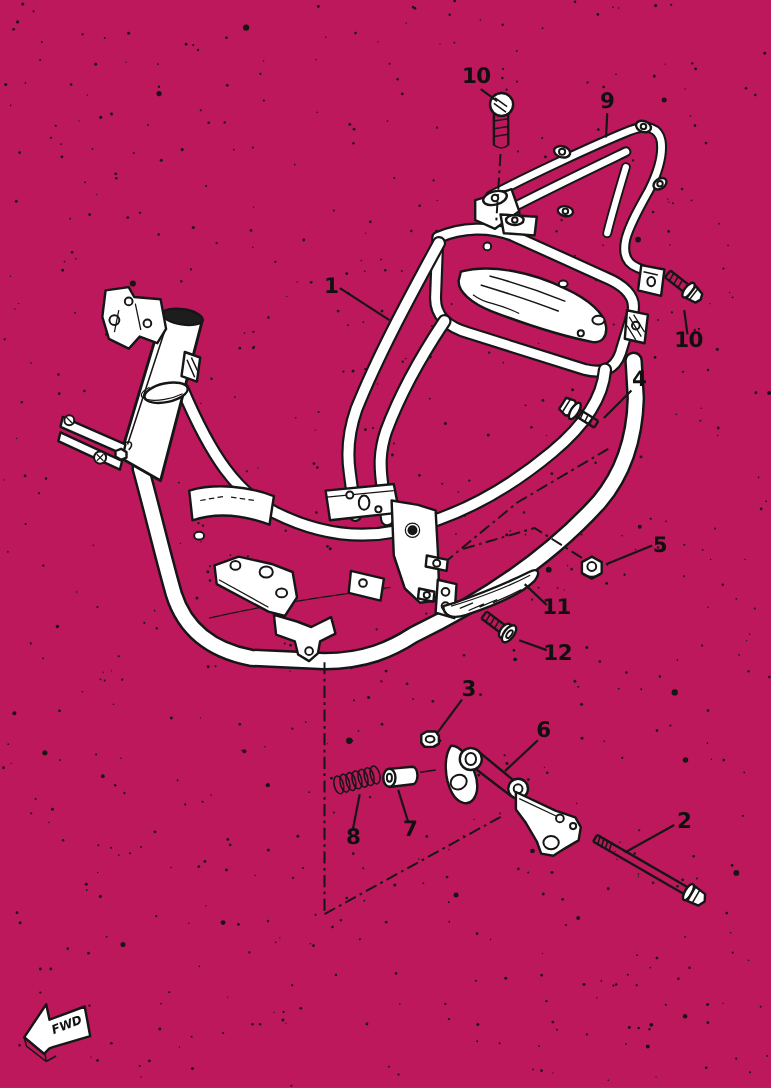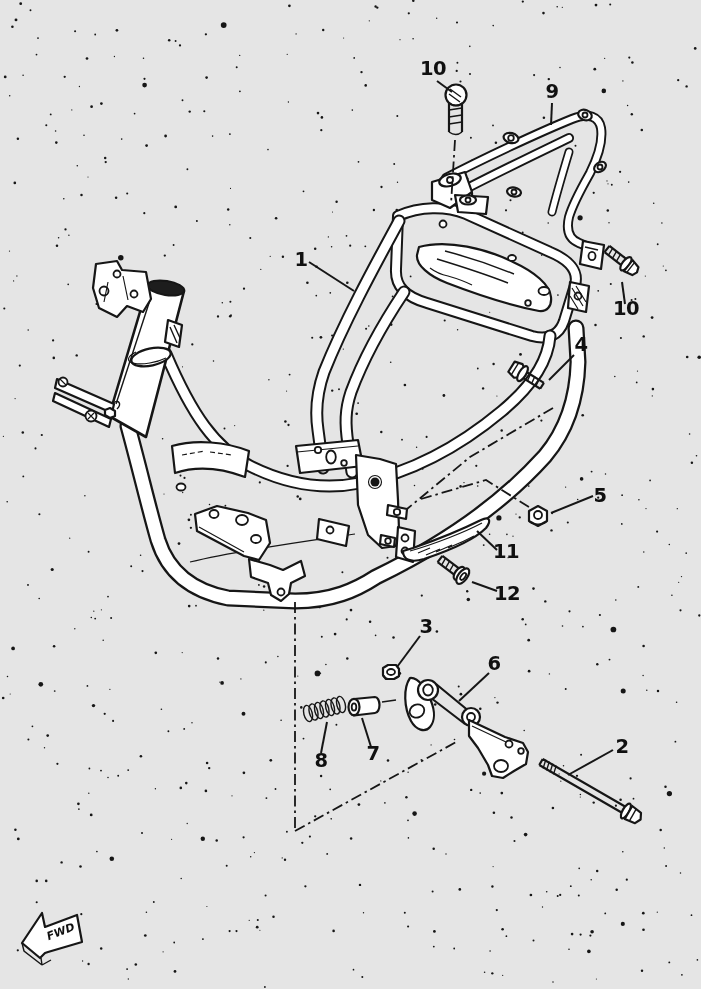--- a/index.html
+++ b/index.html
@@ -1,16 +1,16 @@
 <!DOCTYPE html>
 <html><head>
 <meta charset="utf-8">
 <style>
   html,body{margin:0;padding:0;background:#888;}
-  .page{position:relative;width:701px;height:989px;background:#e5e5e5;overflow:hidden;margin:0 auto;}
+  .page{position:relative;width:701px;height:989px;background:#be185d;overflow:hidden;margin:0 auto;}
   svg{position:absolute;left:0;top:0;width:701px;height:989px;}
   .tube-o{fill:none;stroke:#161616;stroke-linecap:round;stroke-linejoin:round;}
   .tube-i{fill:none;stroke:#ffffff;stroke-linecap:round;stroke-linejoin:round;}
   .part{fill:#ffffff;stroke:#161616;stroke-width:2.2;stroke-linejoin:round;}
   .part-thick{fill:#ffffff;stroke:#161616;stroke-width:2.6;stroke-linejoin:round;}
   .thin{fill:none;stroke:#161616;stroke-width:1.4;}
   .hair{fill:none;stroke:#161616;stroke-width:1.15;}
   .hole{fill:#ffffff;stroke:#161616;stroke-width:1.8;}
   .lead{stroke:#161616;stroke-width:2;fill:none;}
   .cline{stroke:#161616;stroke-width:1.8;fill:none;stroke-dasharray:11 4 2.5 4;}

